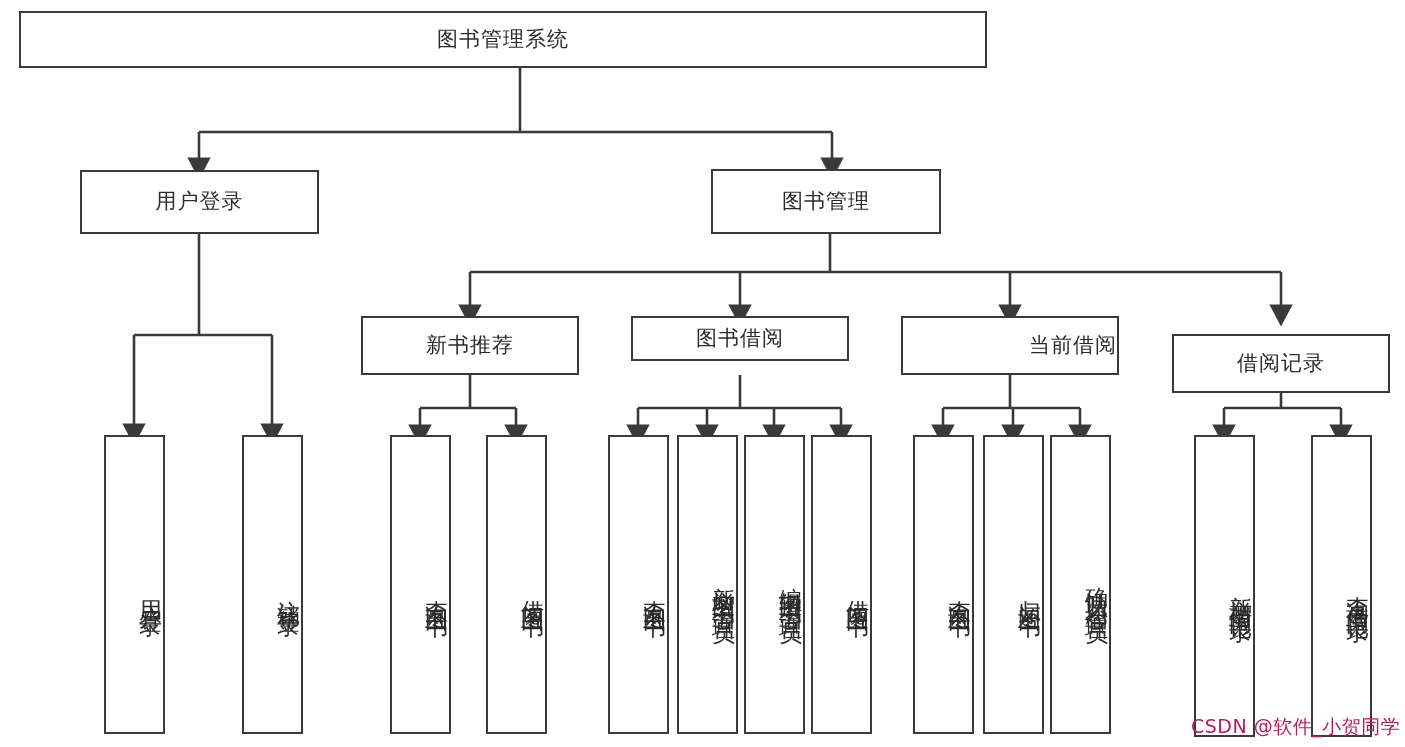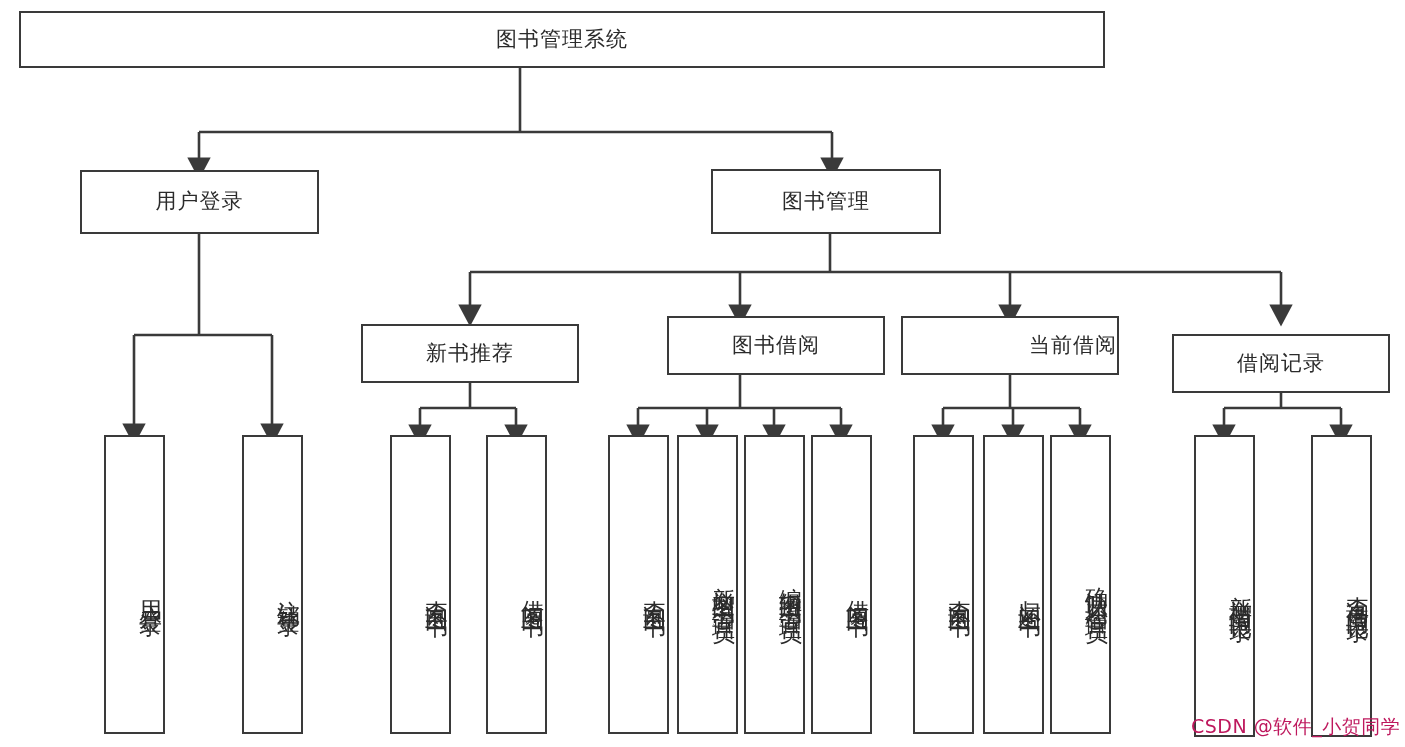--- a/index.html
+++ b/index.html
@@ -112,35 +112,35 @@
       <path d="M1013,408 L1013,427" marker-end="url(#arrow)"></path>
       <path d="M1080,408 L1080,427" marker-end="url(#arrow)"></path>
 
       <path d="M1281,375 L1281,408"></path>
       <path d="M1224,408 L1341,408"></path>
       <path d="M1224,408 L1224,427" marker-end="url(#arrow)"></path>
       <path d="M1341,408 L1341,427" marker-end="url(#arrow)"></path>
     </g>
   </svg>
 
-  <div class="node horiz" style="left:19px; top:11px; width:1086px; height:57px;">
+  <div class="node horiz" style="left:19px; top:11px; width:968px; height:57px;">
     <span>图书管理系统</span>
   </div>
 
   <div class="node horiz" style="left:80px; top:170px; width:239px; height:64px;">
     <span>用户登录</span>
   </div>
   <div class="node horiz" style="left:711px; top:169px; width:230px; height:65px;">
     <span>图书管理</span>
   </div>
 
-  <div class="node horiz" style="left:361px; top:324px; width:218px; height:59px;">
+  <div class="node horiz" style="left:361px; top:316px; width:218px; height:59px;">
     <span>新书推荐</span>
   </div>
-  <div class="node horiz" style="left:631px; top:316px; width:218px; height:59px;margin-left:36px;">
+  <div class="node horiz" style="left:631px; top:316px; width:218px; height:45px;">
     <span>图书借阅</span>
   </div>
   <div class="node horiz" style="left:901px; top:316px; width:218px; height:59px;justify-content:flex-end;">
     <span>当前借阅</span>
   </div>
   <div class="node horiz" style="left:1172px; top:334px; width:218px; height:59px;">
     <span>借阅记录</span>
   </div>
 
   <div class="node vert" style="left:104px; top:435px; width:61px; height:299px;">

